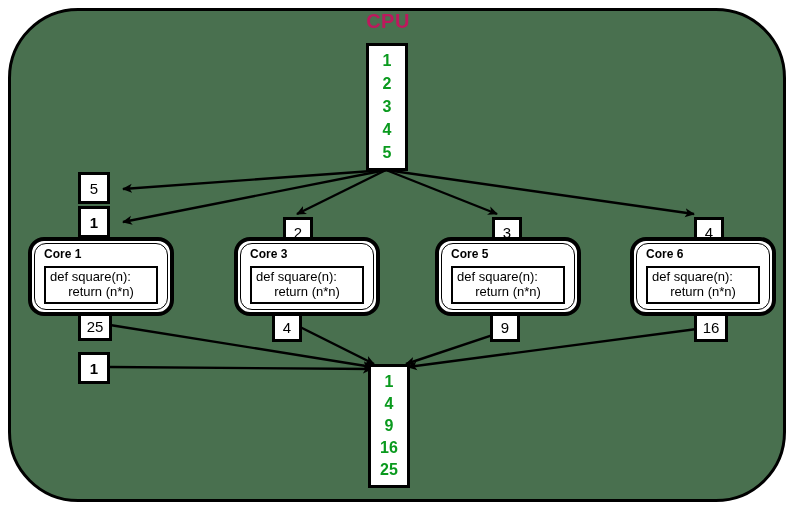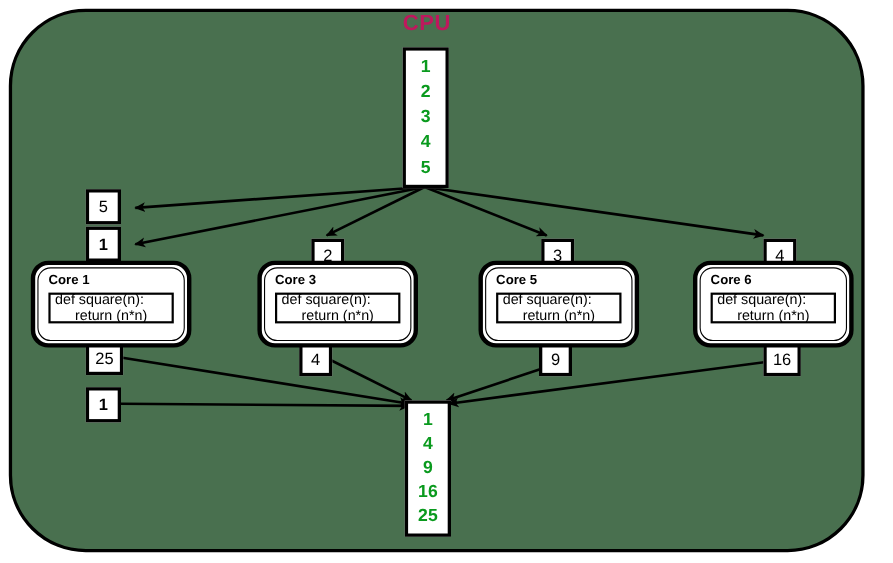--- a/index.html
+++ b/index.html
@@ -29,21 +29,21 @@
     box-sizing:border-box;
   }
   .core .inner-ring{
     position:absolute;left:2px;top:2px;right:2px;bottom:2px;
     border:1px solid #000000;border-radius:12px;pointer-events:none;
   }
   .core-label{
     position:absolute;left:12px;top:6px;font-weight:bold;font-size:12px;color:#000000;
   }
   .code-box{
-    position:absolute;left:12px;top:25px;right:12px;height:28px;
+    position:absolute;left:12px;top:25px;right:12px;height:38px;
     background:#ffffff;border:2px solid #000000;box-sizing:border-box;
     display:flex;flex-direction:column;align-items:center;justify-content:center;
   }
   .code-box .line{font-size:13px;color:#000000;line-height:1.15;white-space:pre;}
   .code-box .line1{align-self:flex-start;margin-left:4px;}
 
   .chip{
     position:absolute;background:#ffffff;border:3px solid #000000;
     display:flex;align-items:center;justify-content:center;
     font-size:15px;color:#000000;box-sizing:border-box;

